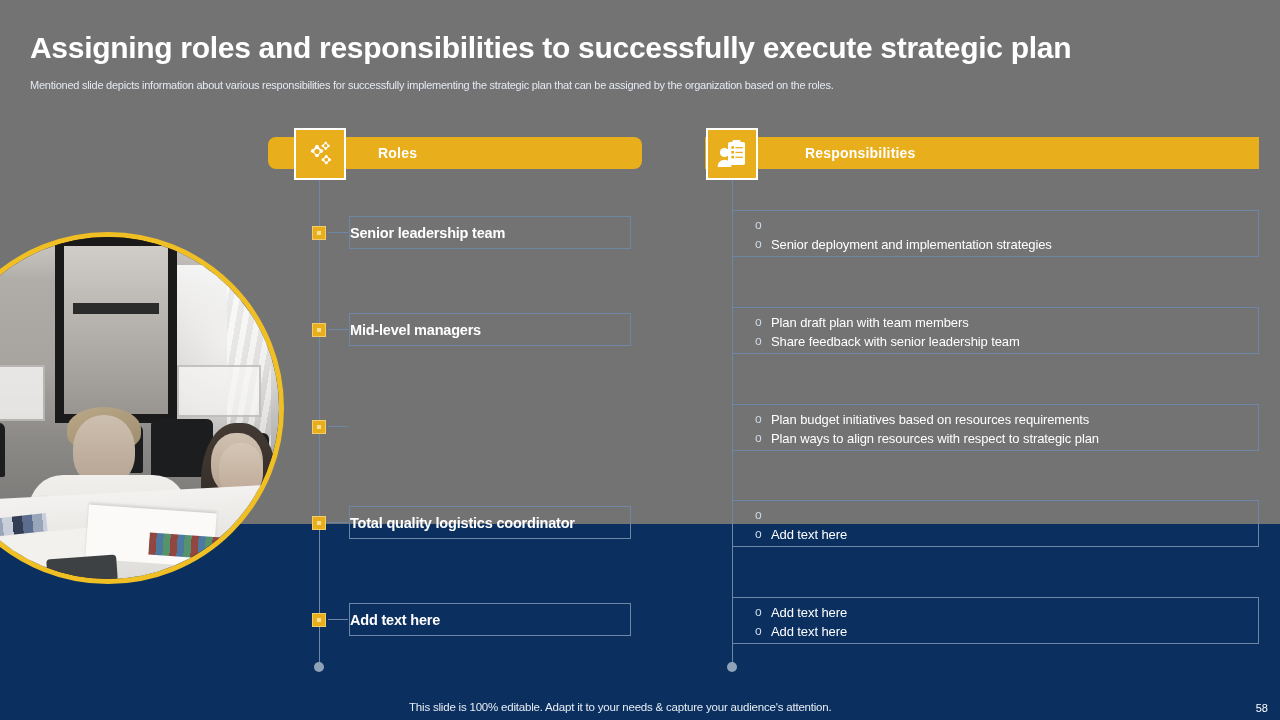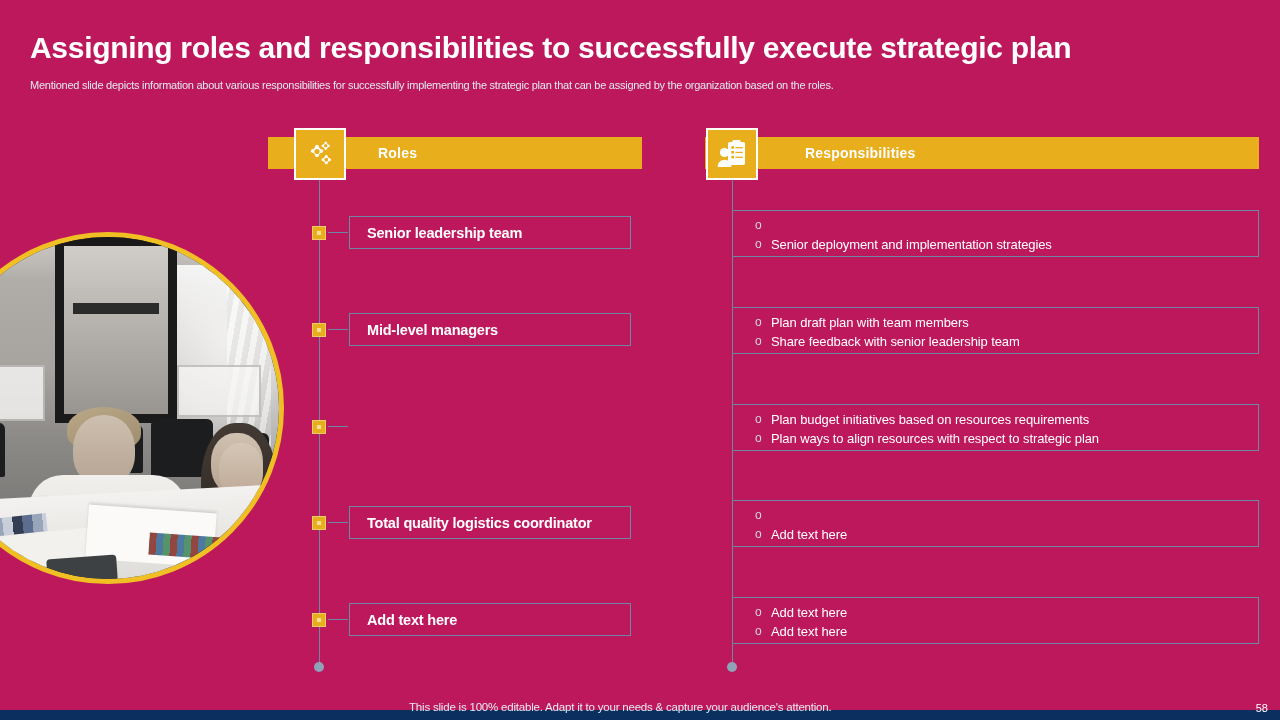--- a/index.html
+++ b/index.html
@@ -4,22 +4,22 @@
 <style>
   * { box-sizing: border-box; margin: 0; padding: 0; }
   html, body {
     width: 1280px; height: 720px;
     background: #0b3060;
     font-family: "Liberation Sans", sans-serif;
     overflow: hidden;
   }
   .slide {
     position: relative;
-    width: 1280px; height: 710px;
-    background: #be185d;
+    width: 1280px; height: 524px;
+    background: #737373;
   }
 
   
   .title {
     position: absolute;
     left: 30px; top: 29px;
     width: 1180px;
     font-size: 30px;
     font-weight: bold;
     color: #ffffff;
@@ -45,21 +45,21 @@
     background: #e8ae1c;
     display: flex;
     align-items: center;
   }
   .colhead .label {
     color: #ffffff;
     font-size: 14px;
     font-weight: bold;
     letter-spacing: 0.2px;
   }
-  .head-roles   { left: 268px; top: 137px; width: 374px; }
+  .head-roles   { left: 268px; top: 137px; width: 374px; border-radius: 8px; }
   .head-roles .label   { margin-left: 110px; }
   .head-resp    { left: 705px; top: 137px; width: 554px; }
   .head-resp .label    { margin-left: 100px; }
 
   .headicon {
     position: absolute;
     width: 52px; height: 52px;
     background: #e8ae1c;
     border: 2px solid #ffffff;
     display: flex; align-items: center; justify-content: center;
@@ -114,21 +114,20 @@
     left: 349px;
     width: 282px; height: 33px;
     border: 1px solid #6f87a6;
     display: flex;
     align-items: center;
   }
   .role-box .rtext {
     color: #ffffff;
     font-size: 14.5px;
     font-weight: bold;
-    margin-left: 17px;
     letter-spacing: -0.2px;
     white-space: nowrap;
   }
 
   
   .resp-box {
     position: absolute;
     left: 733px;
     width: 526px; height: 47px;
     border: 1px solid #6f87a6;

